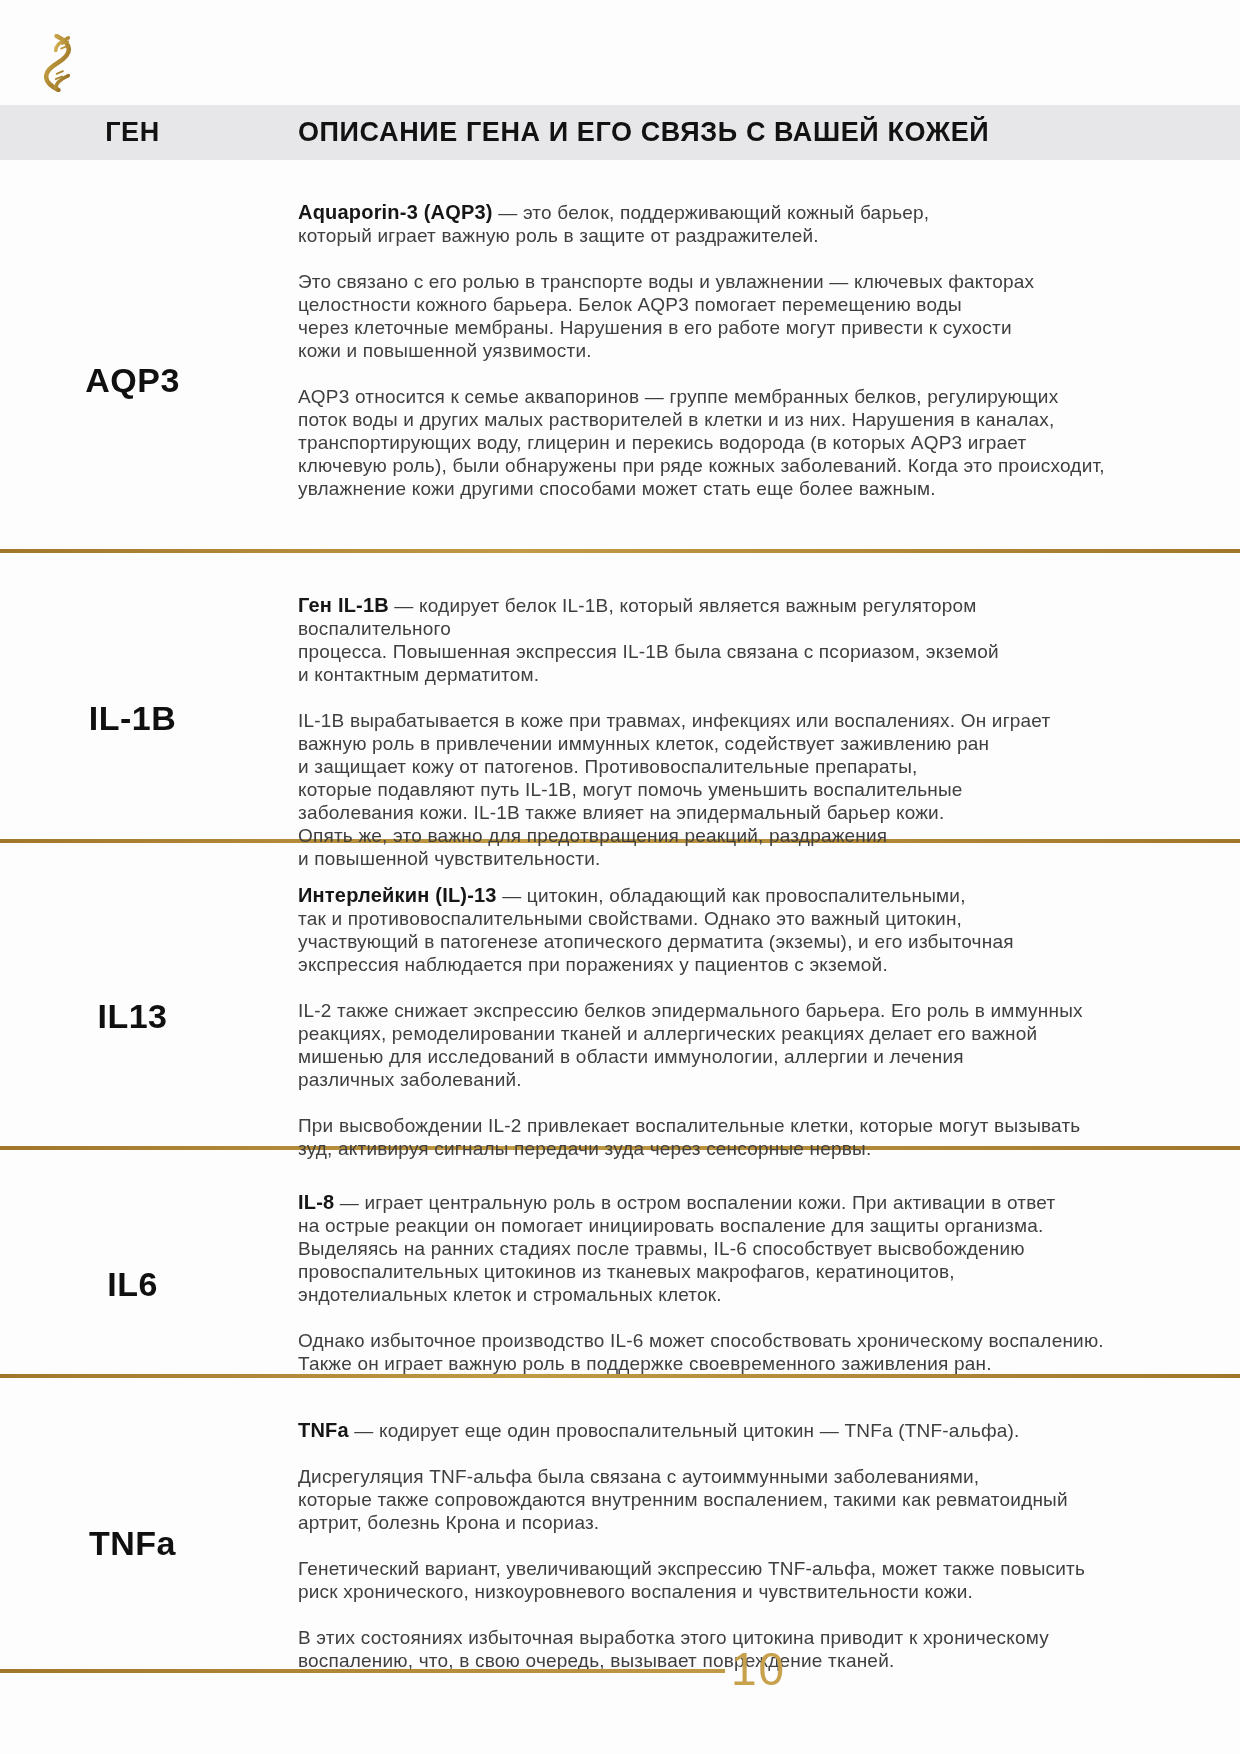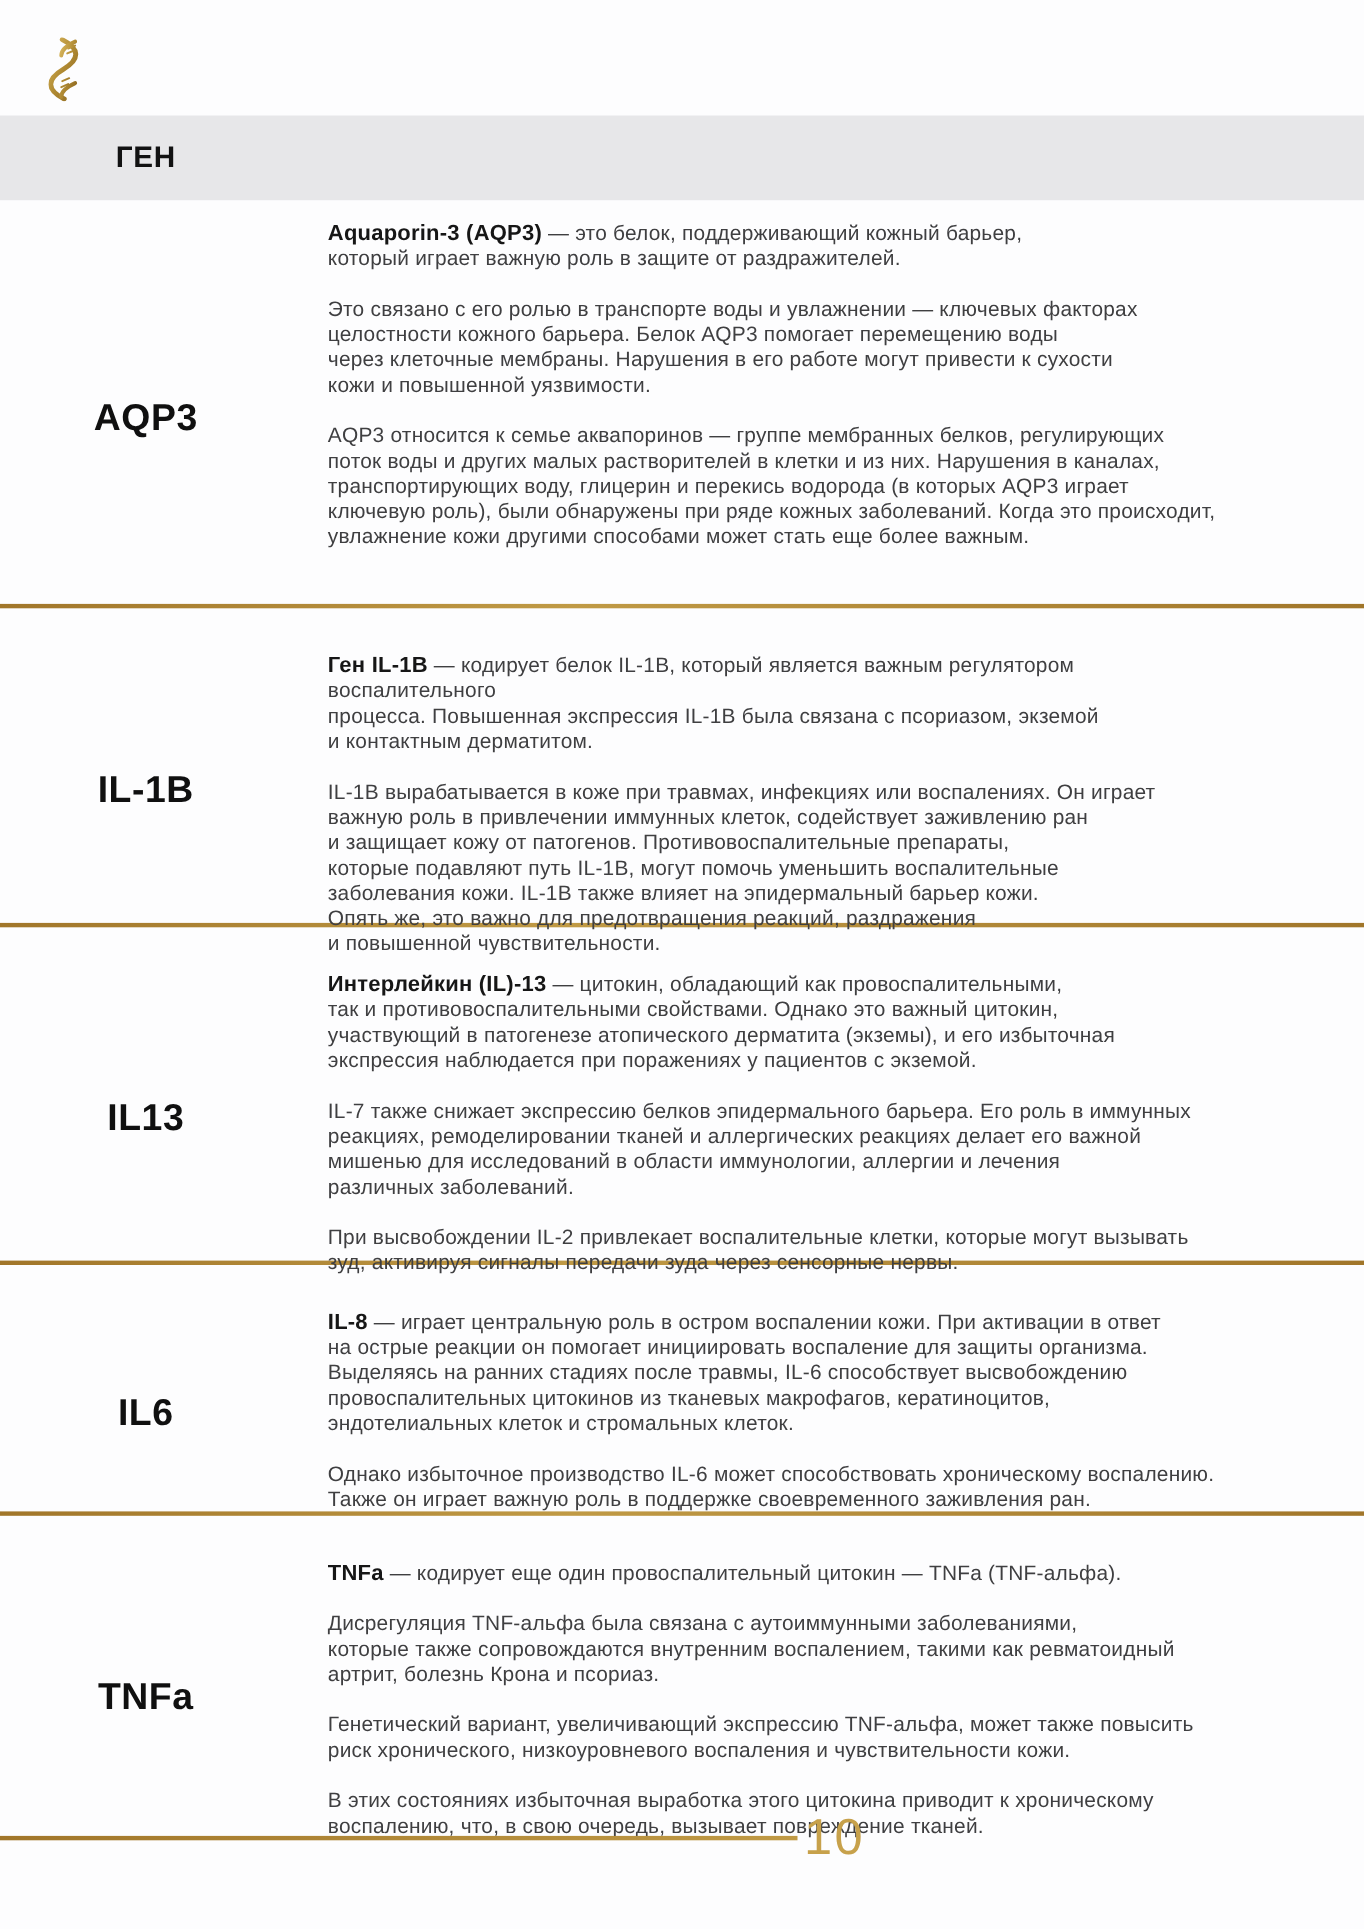--- a/index.html
+++ b/index.html
@@ -16,21 +16,21 @@
     position:relative;
     width:1240px;height:1754px;
     background:#fdfdfe;
     font-family:"Liberation Sans", sans-serif;
     overflow:hidden;
   }
   
   .logo{position:absolute;left:44px;top:34px;width:36px;height:58px;}
   
   .thead{
-    position:absolute;top:105px;left:0;width:1240px;height:77px;
+    position:absolute;top:105px;left:0;width:1240px;height:55px;
     background:var(--header-bar);
     display:flex;align-items:center;
   }
   .th{
     font-weight:700;font-size:27px;color:var(--text-heading);
     letter-spacing:.6px;
   }
   .th-gene{width:265px;text-align:center;}
   .th-desc{padding-left:33px;}
   
@@ -91,20 +91,21 @@
         </linearGradient>
       </defs>
       <path d="M14 2 C 32 11, 32 22, 15 32 C -2 42, -2 53, 16 62" fill="none" stroke="url(#gold)" stroke-width="5" stroke-linecap="round"></path>
       <path d="M27 4 C 16 9, 13 14, 13 18 M27 46 C 16 51, 13 56, 13 60" fill="none" stroke="url(#gold)" stroke-width="4" stroke-linecap="round"></path>
       <path d="M20 11 L 27 8 M19 16 L 26 13 M14 44 L 21 41 M13 50 L 20 47" fill="none" stroke="url(#gold)" stroke-width="2" stroke-linecap="round"></path>
     </svg>
   </div>
 
   <div class="thead">
     <div class="th th-gene">ГЕН</div>
+    <div class="th th-desc">ОПИСАНИЕ ГЕНА И ЕГО СВЯЗЬ С ВАШЕЙ КОЖЕЙ</div>
   </div>
 
   <div class="tbody">
 
     <div class="row row-1">
       <div class="gene-col">
         <div class="gene-label">AQP3</div>
       </div>
       <div class="desc-col">
         <p class="para"><strong>Aquaporin-3 (AQP3)</strong><span> — это белок, поддерживающий кожный барьер,
@@ -143,21 +144,21 @@
 
     <div class="row row-3">
       <div class="gene-col">
         <div class="gene-label">IL13</div>
       </div>
       <div class="desc-col">
         <p class="para"><strong>Интерлейкин (IL)-13</strong><span> — цитокин, обладающий как провоспалительными,
 так и противовоспалительными свойствами. Однако это важный цитокин,
 участвующий в патогенезе атопического дерматита (экземы), и его избыточная
 экспрессия наблюдается при поражениях у пациентов с экземой.</span></p>
-        <p class="para">IL-7 также снижает экспрессию белков эпидермального барьера. Его роль в иммунных
+        <p class="para">IL-2 также снижает экспрессию белков эпидермального барьера. Его роль в иммунных
 реакциях, ремоделировании тканей и аллергических реакциях делает его важной
 мишенью для исследований в области иммунологии, аллергии и лечения
 различных заболеваний.</p>
         <p class="para">При высвобождении IL-2 привлекает воспалительные клетки, которые могут вызывать
 зуд, активируя сигналы передачи зуда через сенсорные нервы.</p>
       </div>
     </div>
     <div class="divider"></div>
 
     <div class="row row-4">

